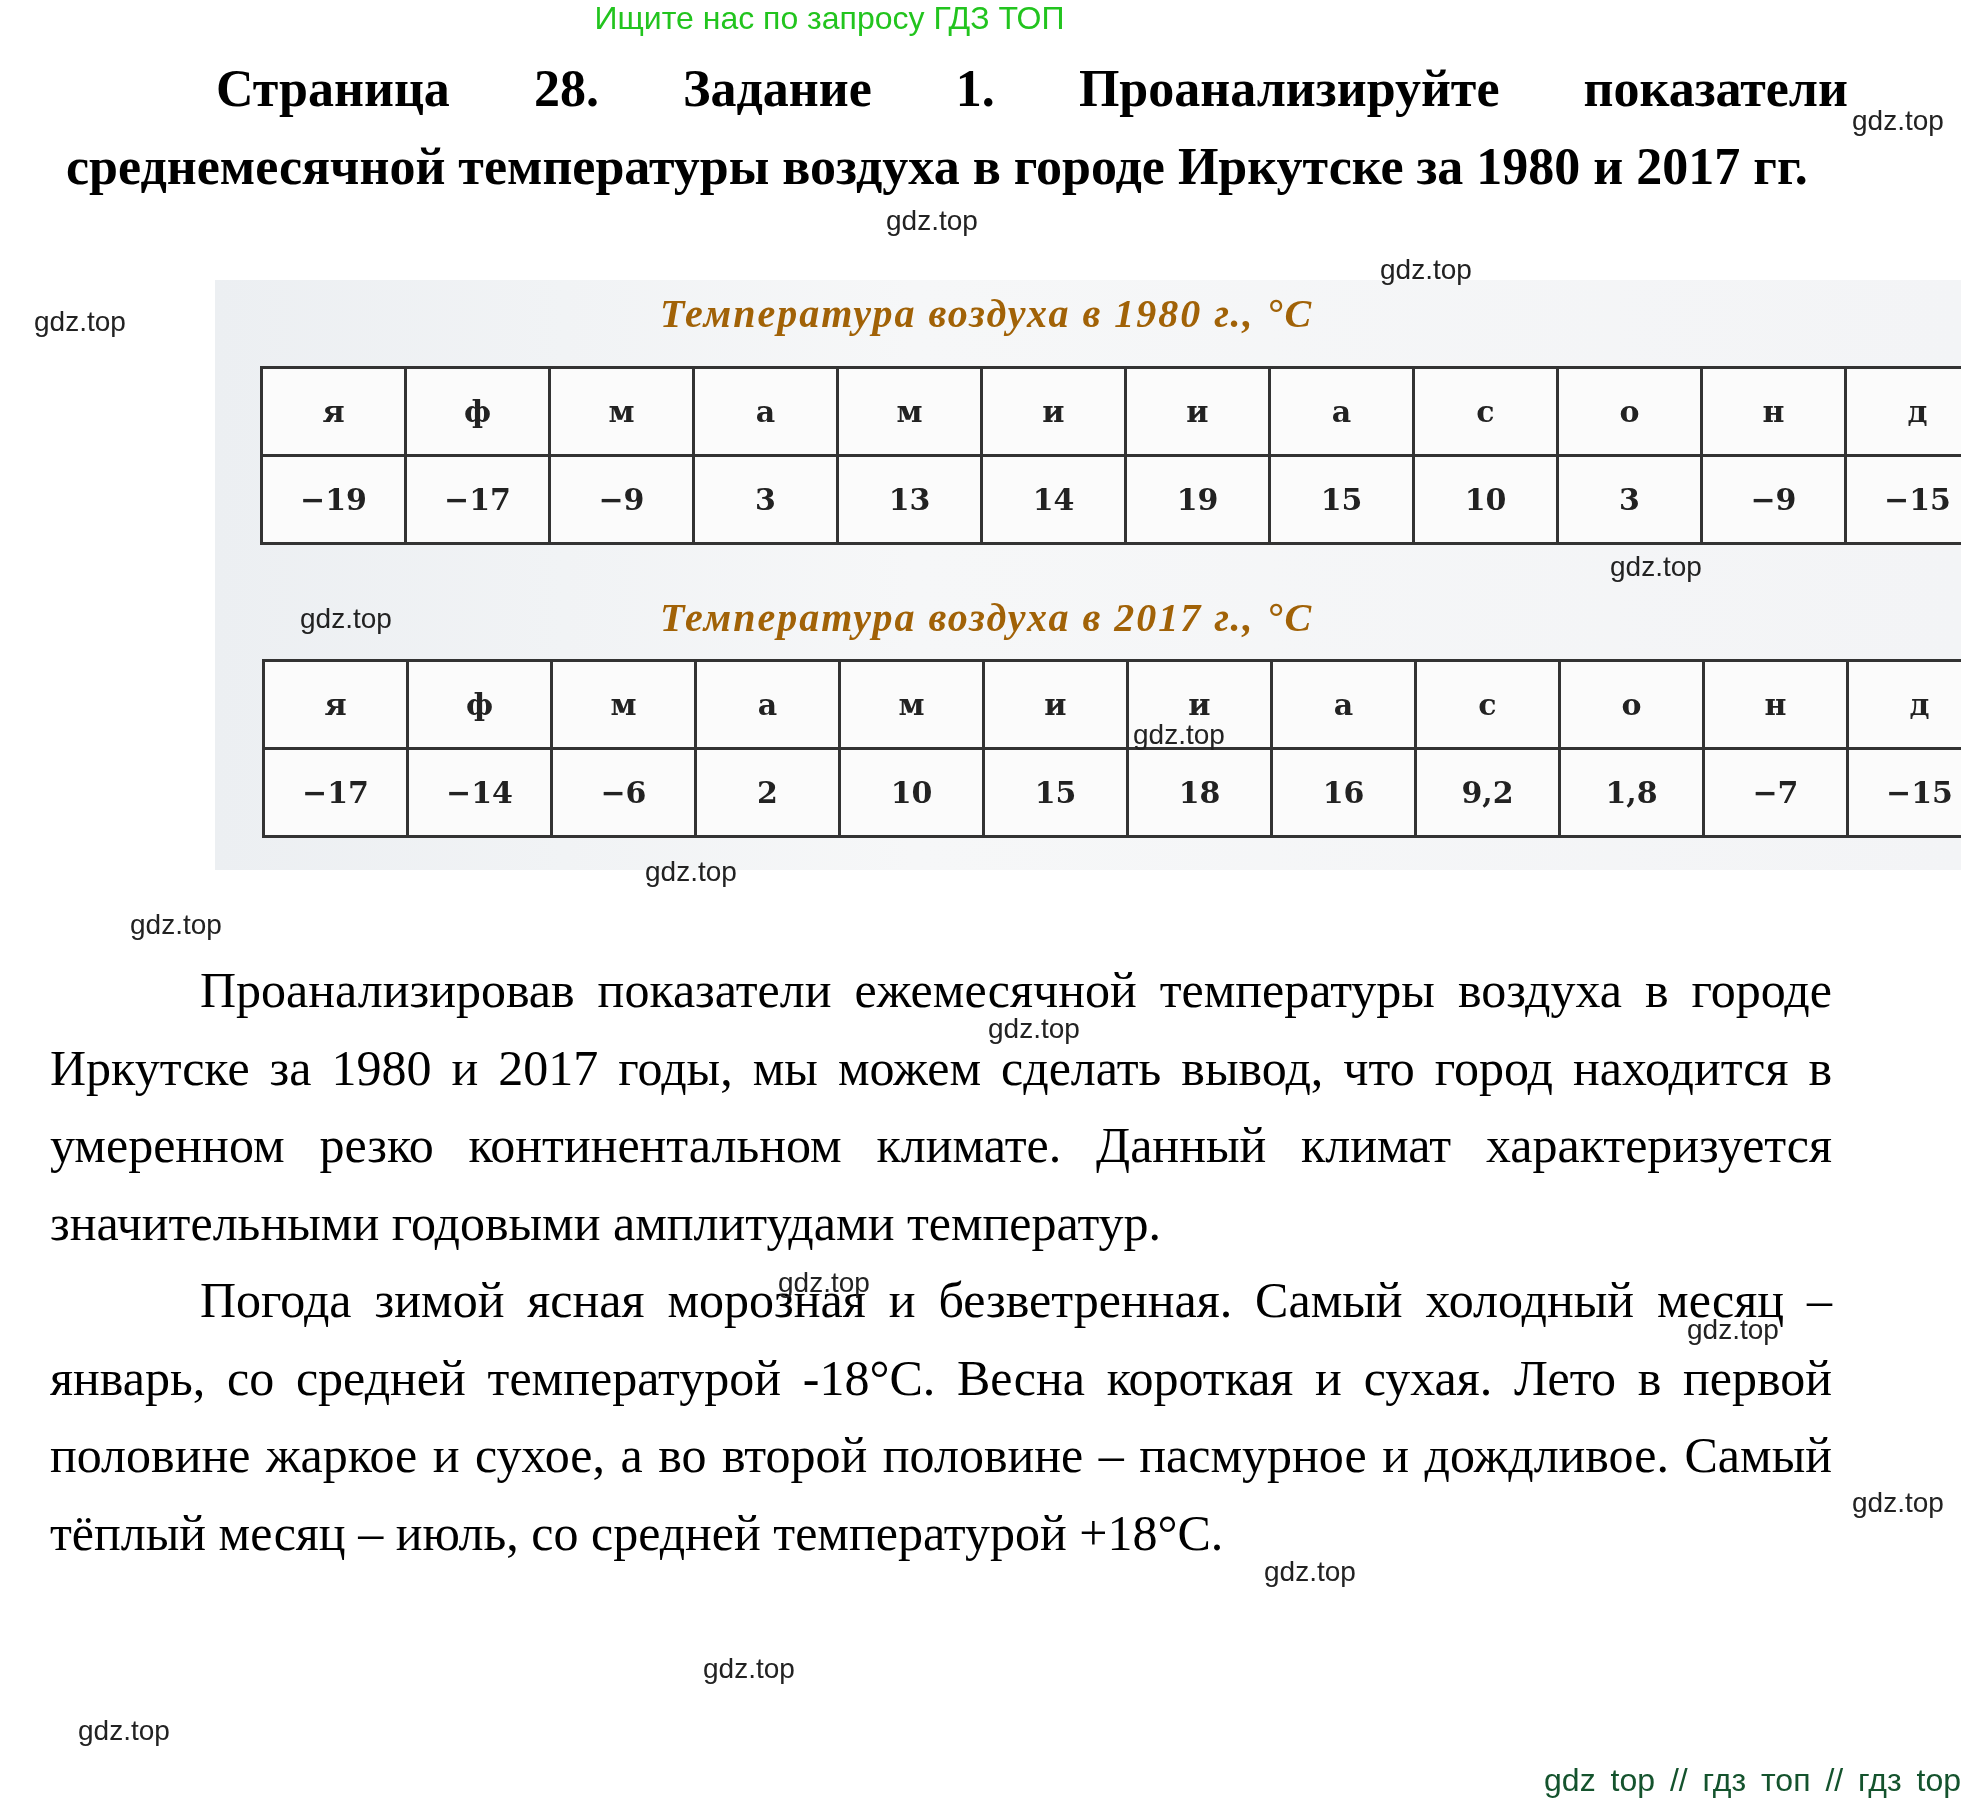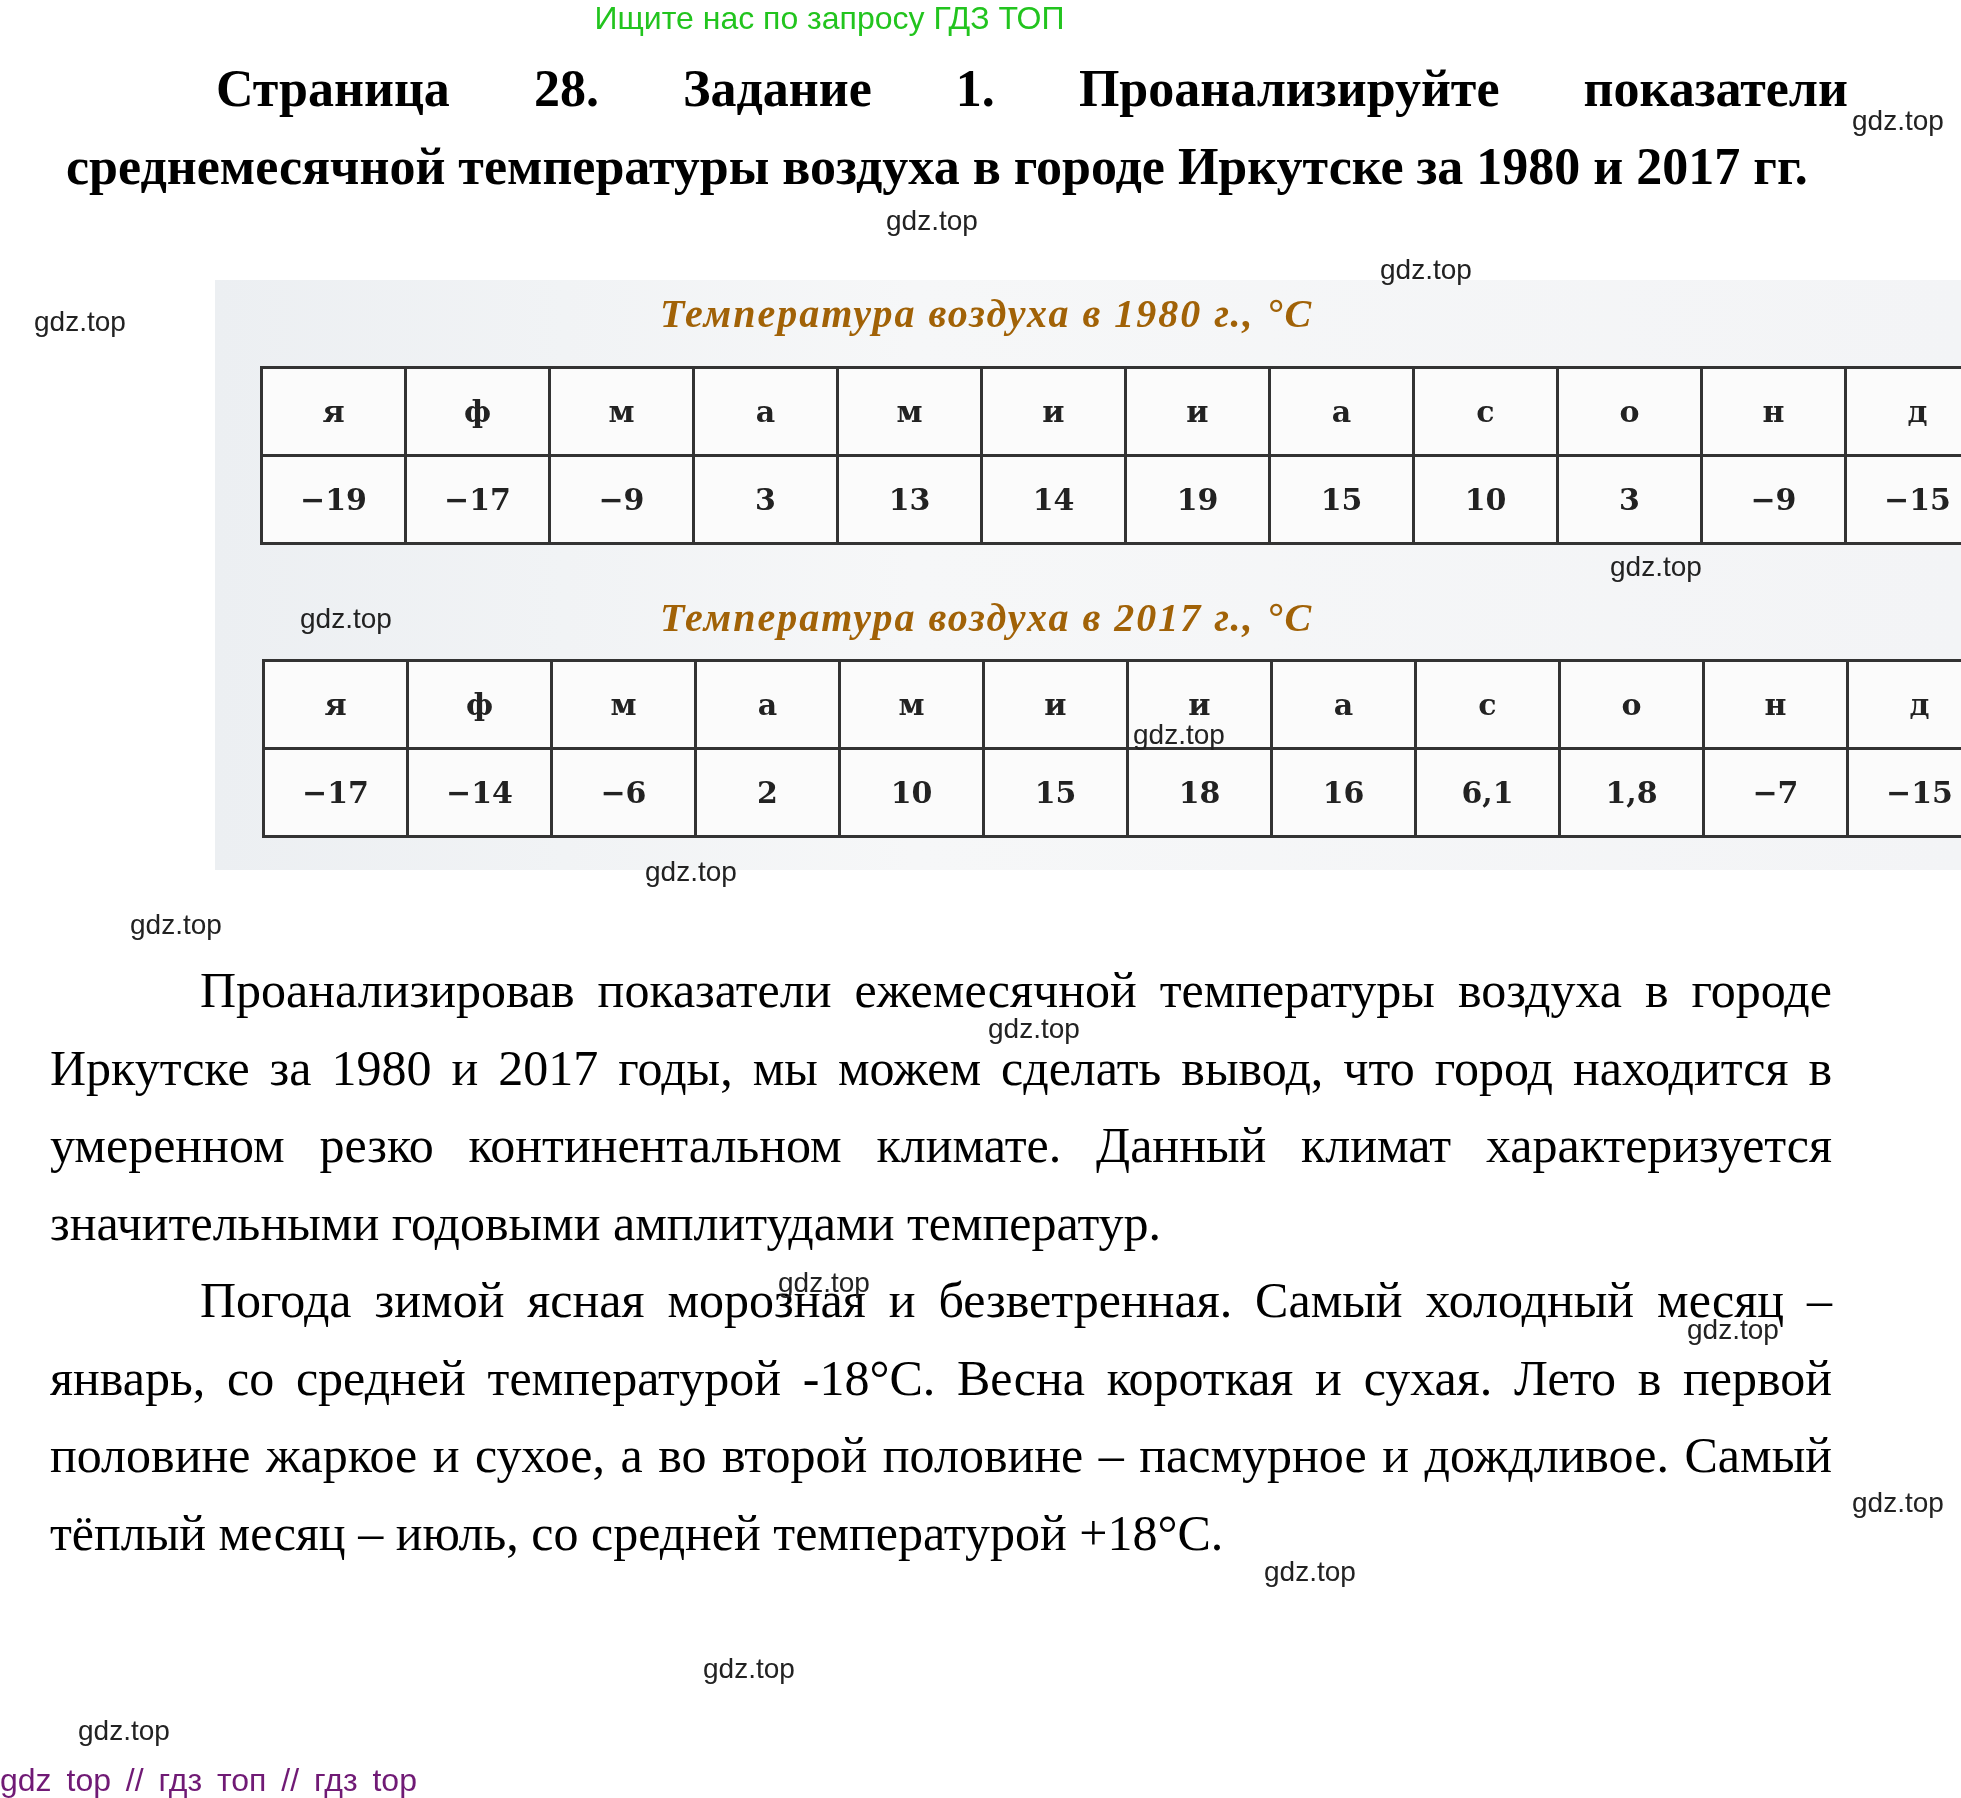--- a/index.html
+++ b/index.html
@@ -7,21 +7,21 @@
   .abs{position:absolute;}
   .top-banner{left:0;width:1659px;top:0;text-align:center;font-family:"Liberation Sans",sans-serif;font-size:32px;color:#22c41e;line-height:36px;}
   .title{left:66px;width:1782px;top:50px;font-weight:bold;font-size:52px;line-height:78px;text-align:justify;text-indent:150px;}
   .wm{font-family:"Liberation Sans",sans-serif;font-size:28px;color:#222;line-height:30px;}
   .scan{left:215px;top:280px;width:1746px;height:590px;background:linear-gradient(90deg,#eceff2 0%,#f6f7f8 40%,#f3f4f6 100%);}
   .caption{font-style:italic;font-weight:bold;font-size:40px;color:#a16207;letter-spacing:2px;width:900px;}
   table.t{position:absolute;border-collapse:collapse;background:#fbfbfb;table-layout:fixed;}
   table.t td{border:3px solid #333;text-align:center;font-family:"DejaVu Serif",serif;font-weight:bold;font-size:30px;color:#222;width:141px;height:85px;padding:0;}
   .body-text{left:50px;width:1782px;font-size:50px;line-height:77.5px;text-align:justify;}
   .body-text p{margin:0;text-indent:150px;}
-  .footer{left:0;width:1961px;top:1762px;text-align:left;font-family:"Liberation Sans",sans-serif;font-size:32px;color:#701a75;word-spacing:6px;}
+  .footer{left:0;width:1961px;top:1762px;text-align:right;font-family:"Liberation Sans",sans-serif;font-size:32px;color:#14532d;word-spacing:6px;}
 </style>
 </head>
 <body>
 
 <div class="abs top-banner">Ищите нас по запросу ГДЗ ТОП</div>
 
 <div class="abs title">Страница 28. Задание 1. Проанализируйте показатели среднемесячной температуры воздуха в городе Иркутске за 1980 и 2017 гг.</div>
 
 <div class="abs scan"></div>
 
@@ -78,21 +78,21 @@
   </tr>
   <tr>
     <td>−17</td>
     <td>−14</td>
     <td>−6</td>
     <td>2</td>
     <td>10</td>
     <td>15</td>
     <td>18</td>
     <td>16</td>
-    <td>6,1</td>
+    <td>9,2</td>
     <td>1,8</td>
     <td>−7</td>
     <td>−15</td>
   </tr>
 </tbody>
   </table>
 
 <div class="abs body-text" style="top:952px;">
   <p>Проанализировав показатели ежемесячной температуры воздуха в городе Иркутске за 1980 и 2017 годы, мы можем сделать вывод, что город находится в умеренном резко континентальном климате. Данный климат характеризуется значительными годовыми амплитудами температур.</p>
   <p>Погода зимой ясная морозная и безветренная. Самый холодный месяц – январь, со средней температурой -18°C. Весна короткая и сухая. Лето в первой половине жаркое и сухое, а во второй половине – пасмурное и дождливое. Самый тёплый месяц – июль, со средней температурой +18°C.</p>

